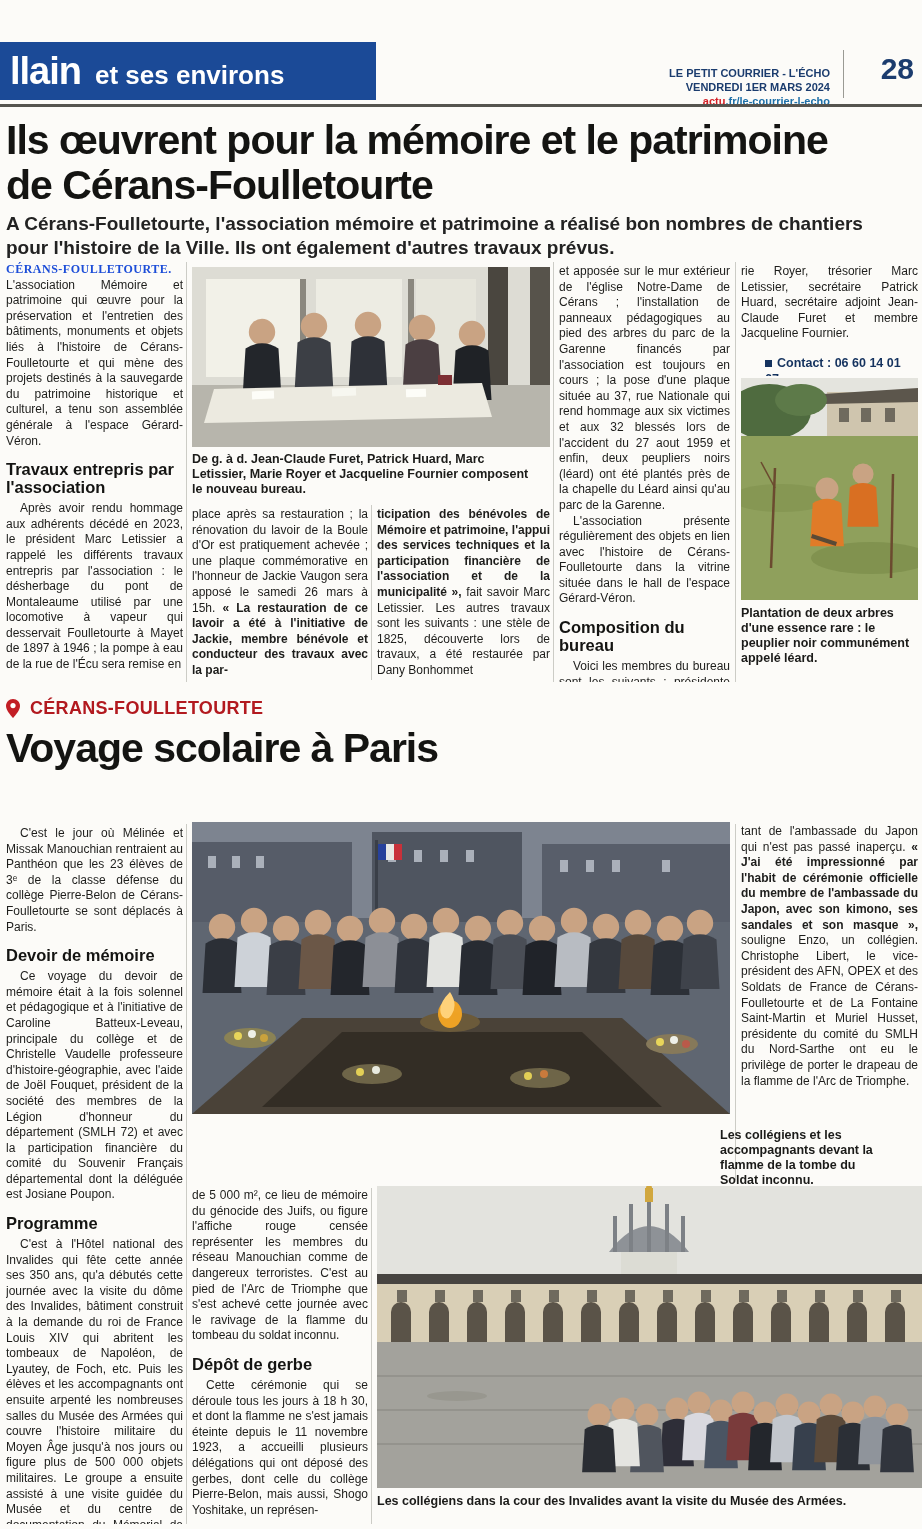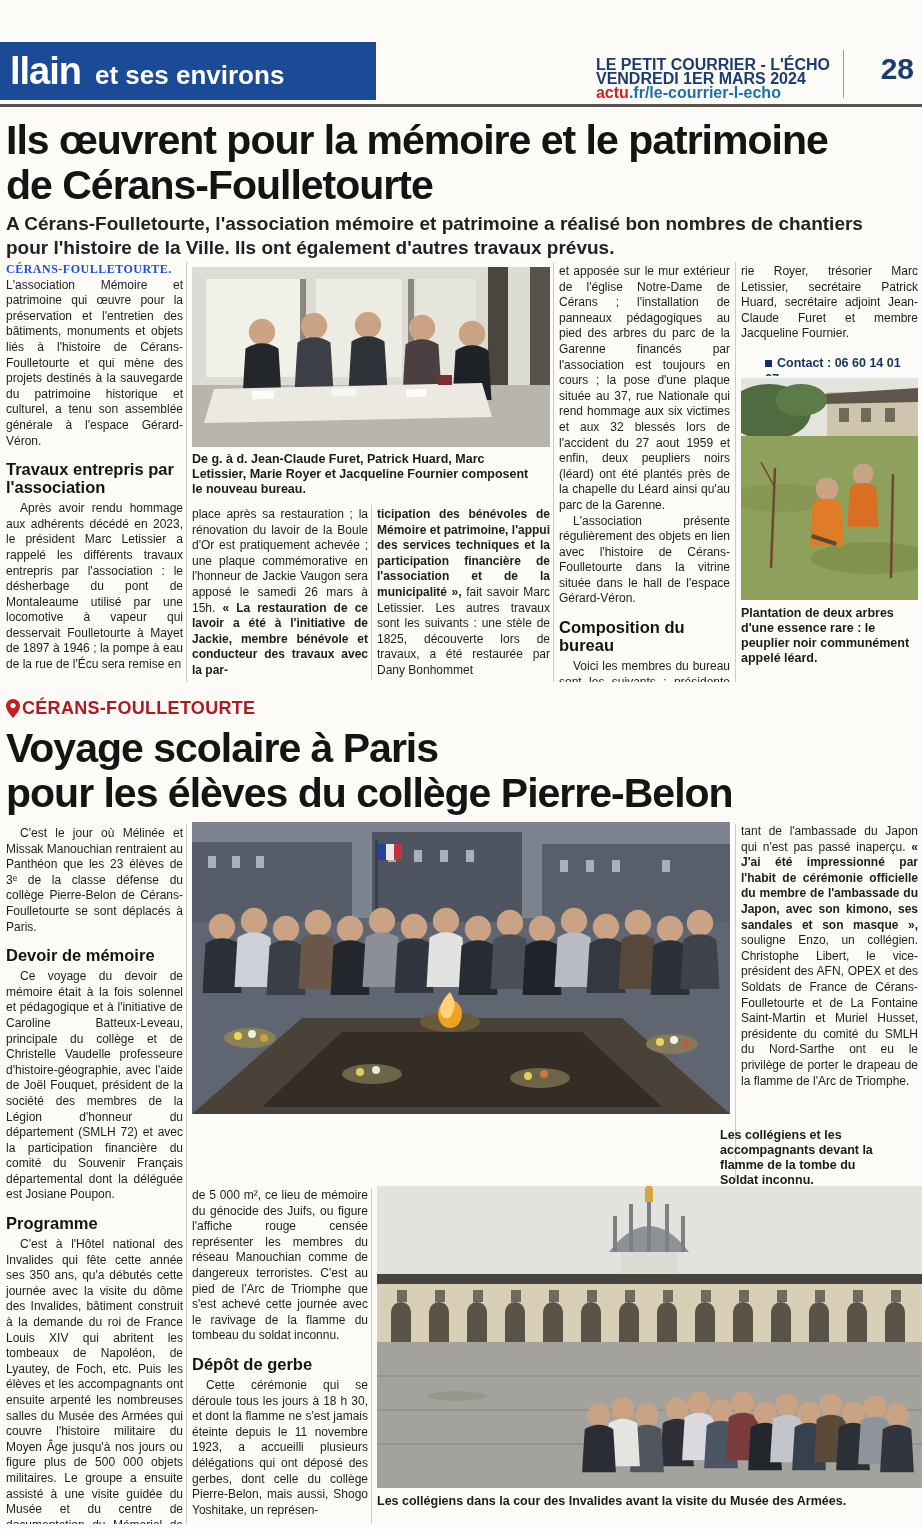--- a/index.html
+++ b/index.html
@@ -5,42 +5,42 @@
   html,body{margin:0;padding:0;background:#e8e8e8;}
   .page{
     position:relative;width:922px;height:1529px;margin:0 auto;
     background:#fcfbf8;overflow:hidden;
     font-family:"Liberation Sans",sans-serif;color:#1d1d1b;
   }
   
   .banner{position:absolute;left:0;top:42px;width:376px;height:58px;display:flex;align-items:center;padding-left:10px;box-sizing:border-box;}
   .banner .big{color:#fff;font-size:38px;font-weight:bold;letter-spacing:-1px;line-height:1;}
   .banner .small{color:#fff;font-size:26px;font-weight:bold;margin-left:14px;margin-top:8px;line-height:1;}
-  .masthead{position:absolute;right:92px;top:58px;text-align:left;font-weight:bold;font-size:16px;line-height:14px;color:#1b3c6e;}
+  .masthead{position:absolute;right:92px;top:66px;text-align:right;font-weight:bold;font-size:11px;line-height:14px;color:#1b3c6e;}
   .masthead .url{color:#1d6fa8;}
   .masthead .url .brand{color:#d42027;}
   .pageno{position:absolute;right:8px;top:54px;font-size:30px;font-weight:bold;color:#1b3c6e;line-height:1;}
   .pagediv{position:absolute;right:78px;top:50px;width:1px;height:48px;background:#9a9a94;}
   .toprule{position:absolute;left:0;top:104px;width:922px;height:3px;background:#55544f;}
   
   .h1{position:absolute;left:6px;font-size:41px;font-weight:bold;letter-spacing:-1px;line-height:45px;color:#141412;}
   .standfirst{position:absolute;left:6px;top:212px;width:886px;font-size:19px;font-weight:bold;line-height:24px;color:#222;}
   
   .col{position:absolute;overflow:hidden;font-size:12px;line-height:15.6px;text-align:justify;hyphens:auto;}
   .col p{margin:0;}
   .col p.ind{text-indent:14px;}
   .leadin{color:#1d4ed8;font-weight:bold;letter-spacing:.5px;font-family:Liberation Serif, serif;}
   .subhead{font-size:16.5px;font-weight:bold;line-height:18px;margin:11px 0 5px;text-align:left;color:#141412;}
   .bq{font-weight:bold;}
   .caption{position:absolute;font-size:12.5px;font-weight:bold;line-height:15px;text-align:left;color:#1b1b19;}
   .contact{margin-top:14px;font-weight:bold;color:#14325e;font-size:12.5px;text-align:left;margin-left:24px;}
   .contact .sq{display:inline-block;width:7px;height:7px;background:#14325e;margin-right:5px;}
   .vrule{position:absolute;width:1px;background:#ccccc6;}
   
-  .tag{position:absolute;left:6px;top:698px;display:flex;align-items:center;gap:2px;}
+  .tag{position:absolute;left:6px;top:698px;display:flex;align-items:center;gap:10px;}
   .tag .txt{font-size:18px;font-weight:bold;color:#b2191f;letter-spacing:.3px;}
   .photo{position:absolute;display:block;}
   .photo svg{display:block;}
 </style>
 </head>
 <body>
 
 <div class="page">
 
   <svg width="0" height="0" style="position:absolute">
@@ -153,21 +153,20 @@
 
   <div class="tag">
     <svg width="14" height="19" viewBox="0 0 14 19">
       <path d="M7 0C3.1 0 0 3.1 0 7c0 4.8 7 12 7 12s7-7.2 7-12C14 3.1 10.9 0 7 0z" fill="#c21e25"></path>
       <circle cx="7" cy="6.6" r="2.6" fill="#fff"></circle>
     </svg>
     <span class="txt">CÉRANS-FOULLETOURTE</span>
   </div>
   <div class="h1" style="top:726px;width:912px">
     <span style="display:block">Voyage scolaire à Paris</span>
-    <span style="display:block">pour les élèves du collège Pierre-Belon</span>
   </div>
 
   <div class="vrule" style="left:186px;top:824px;height:700px"></div>
   <div class="vrule" style="left:735px;top:824px;height:356px"></div>
   <div class="vrule" style="left:371px;top:1188px;height:336px"></div>
 
   <div class="col" style="left:6px;top:826px;width:177px;height:698px">
     <p class="ind">C'est le jour où Mélinée et Missak Manouchian rentraient au Panthéon que les 23 élèves de 3ᵉ de la classe défense du collège Pierre-Belon de Cérans-Foulletourte se sont déplacés à Paris.</p>
     <div class="subhead">Devoir de mémoire</div>
     <p class="ind">Ce voyage du devoir de mémoire était à la fois solennel et pédagogique et à l'initiative de Caroline Batteux-Leveau, principale du collège et de Christelle Vaudelle professeure d'histoire-géographie, avec l'aide de Joël Fouquet, président de la société des membres de la Légion d'honneur du département (SMLH 72) et avec la participation financière du comité du Souvenir Français départemental dont la déléguée est Josiane Poupon.</p>

